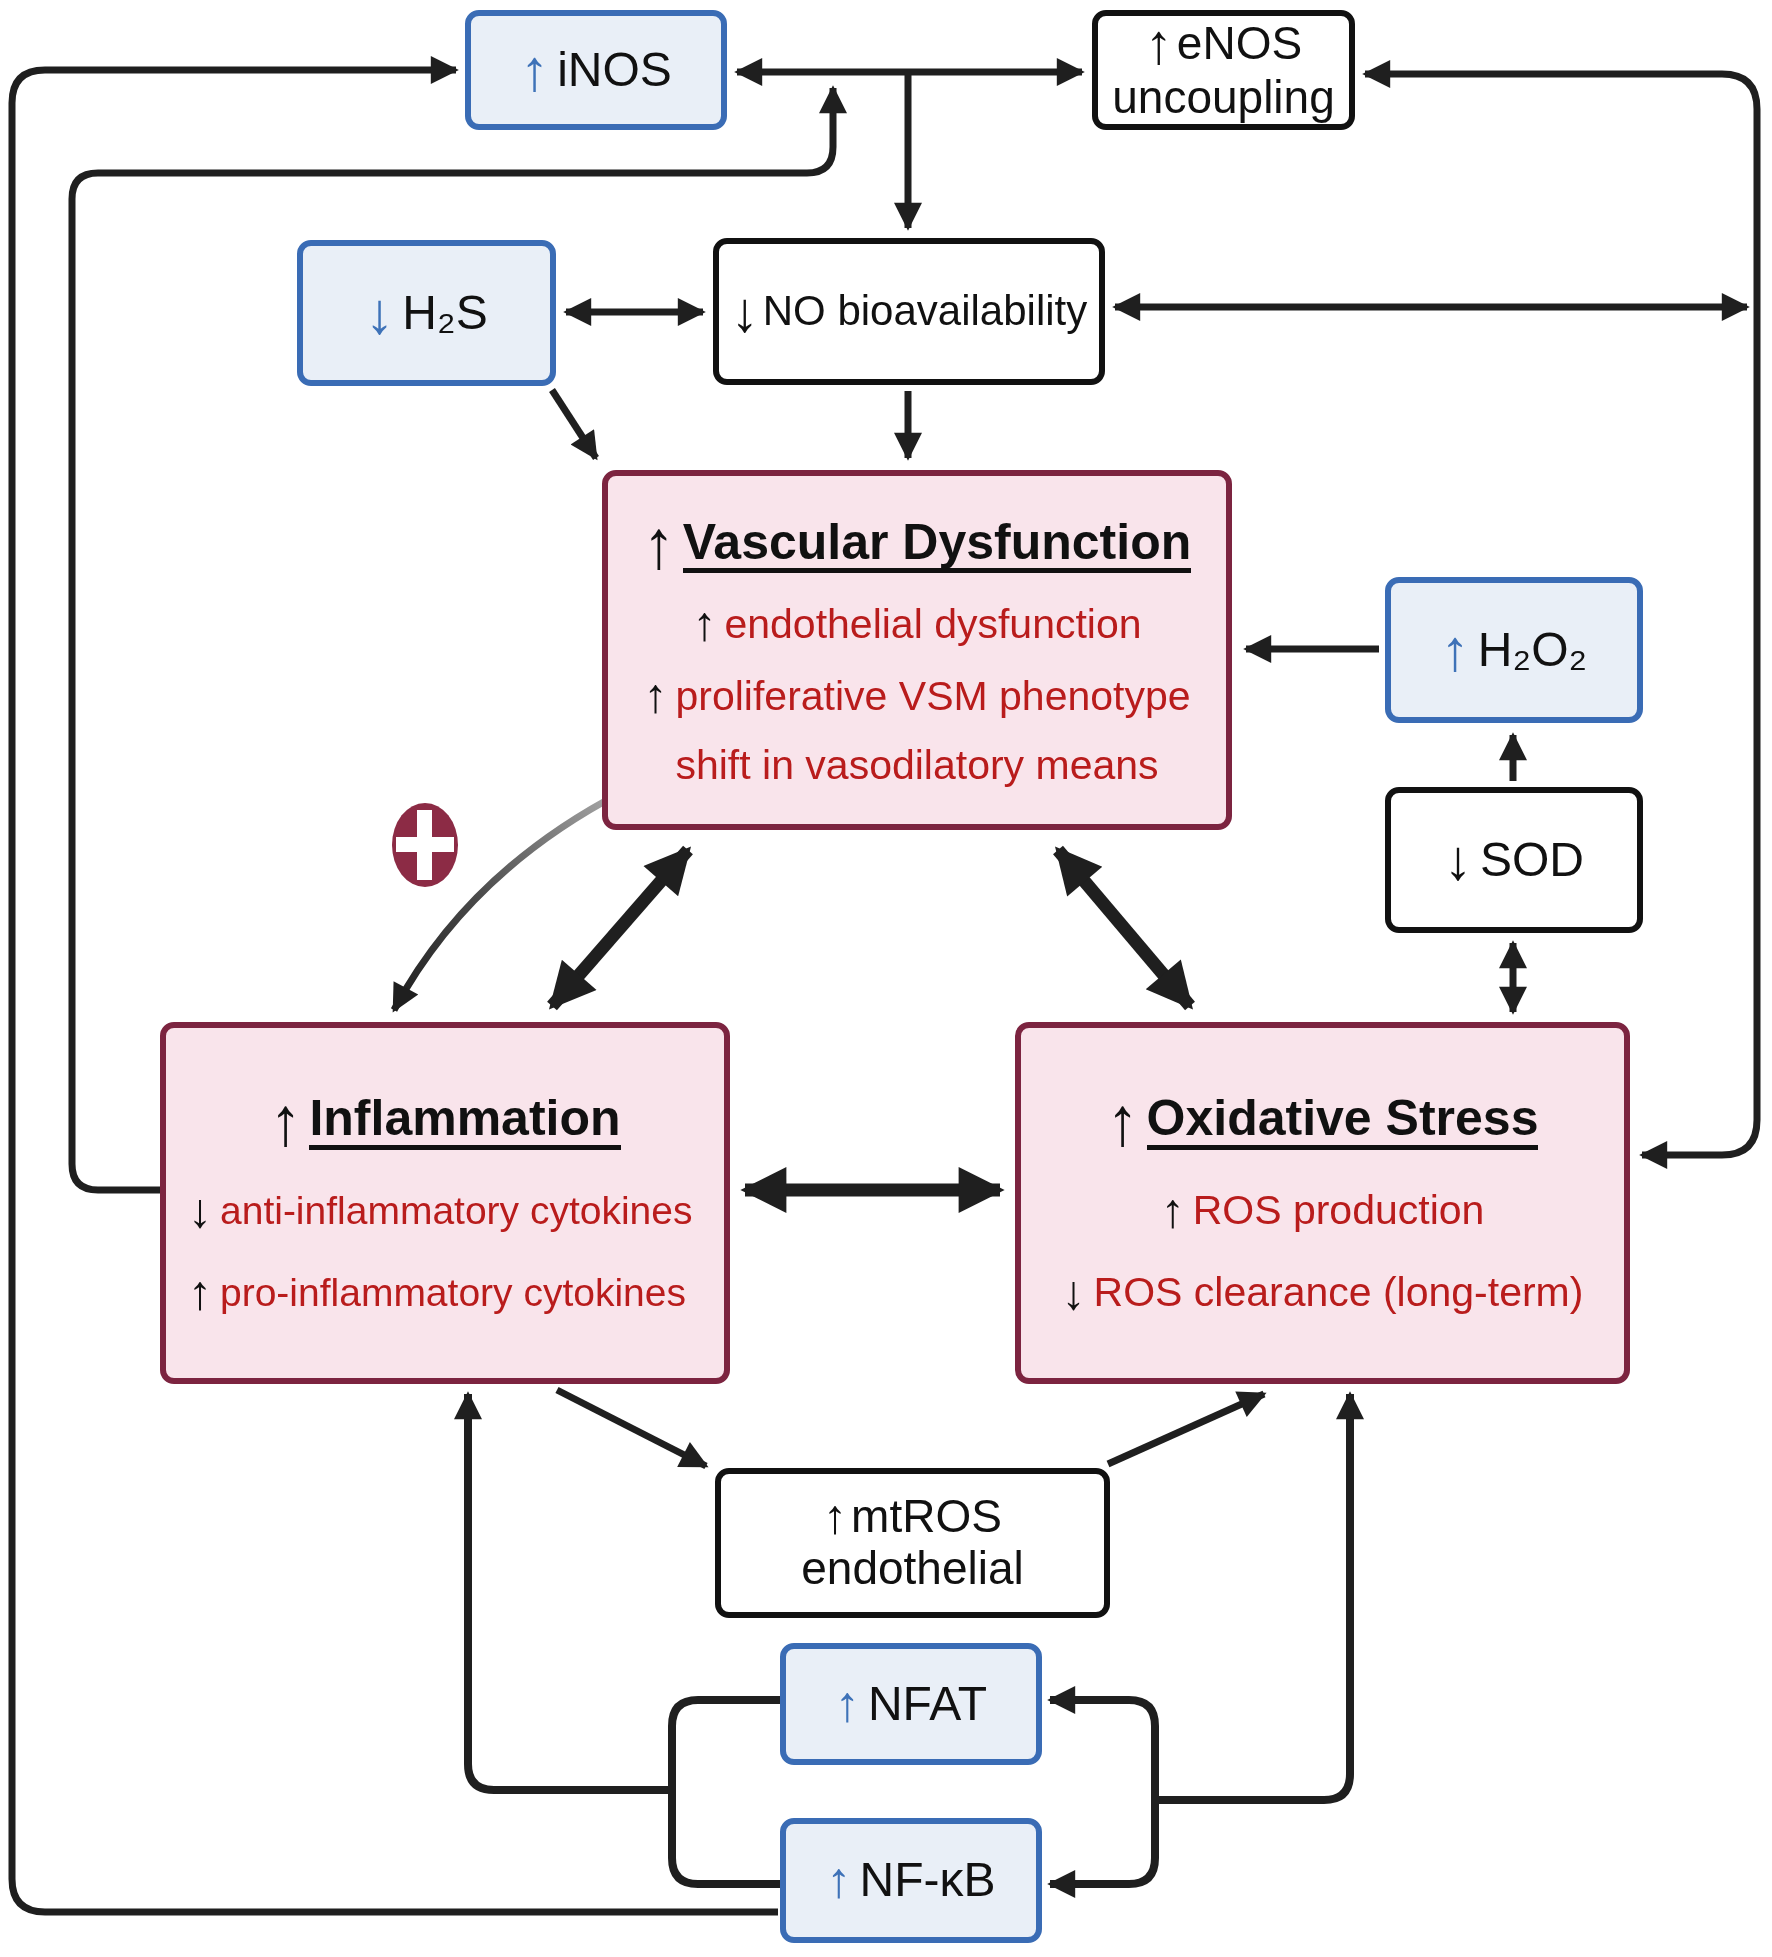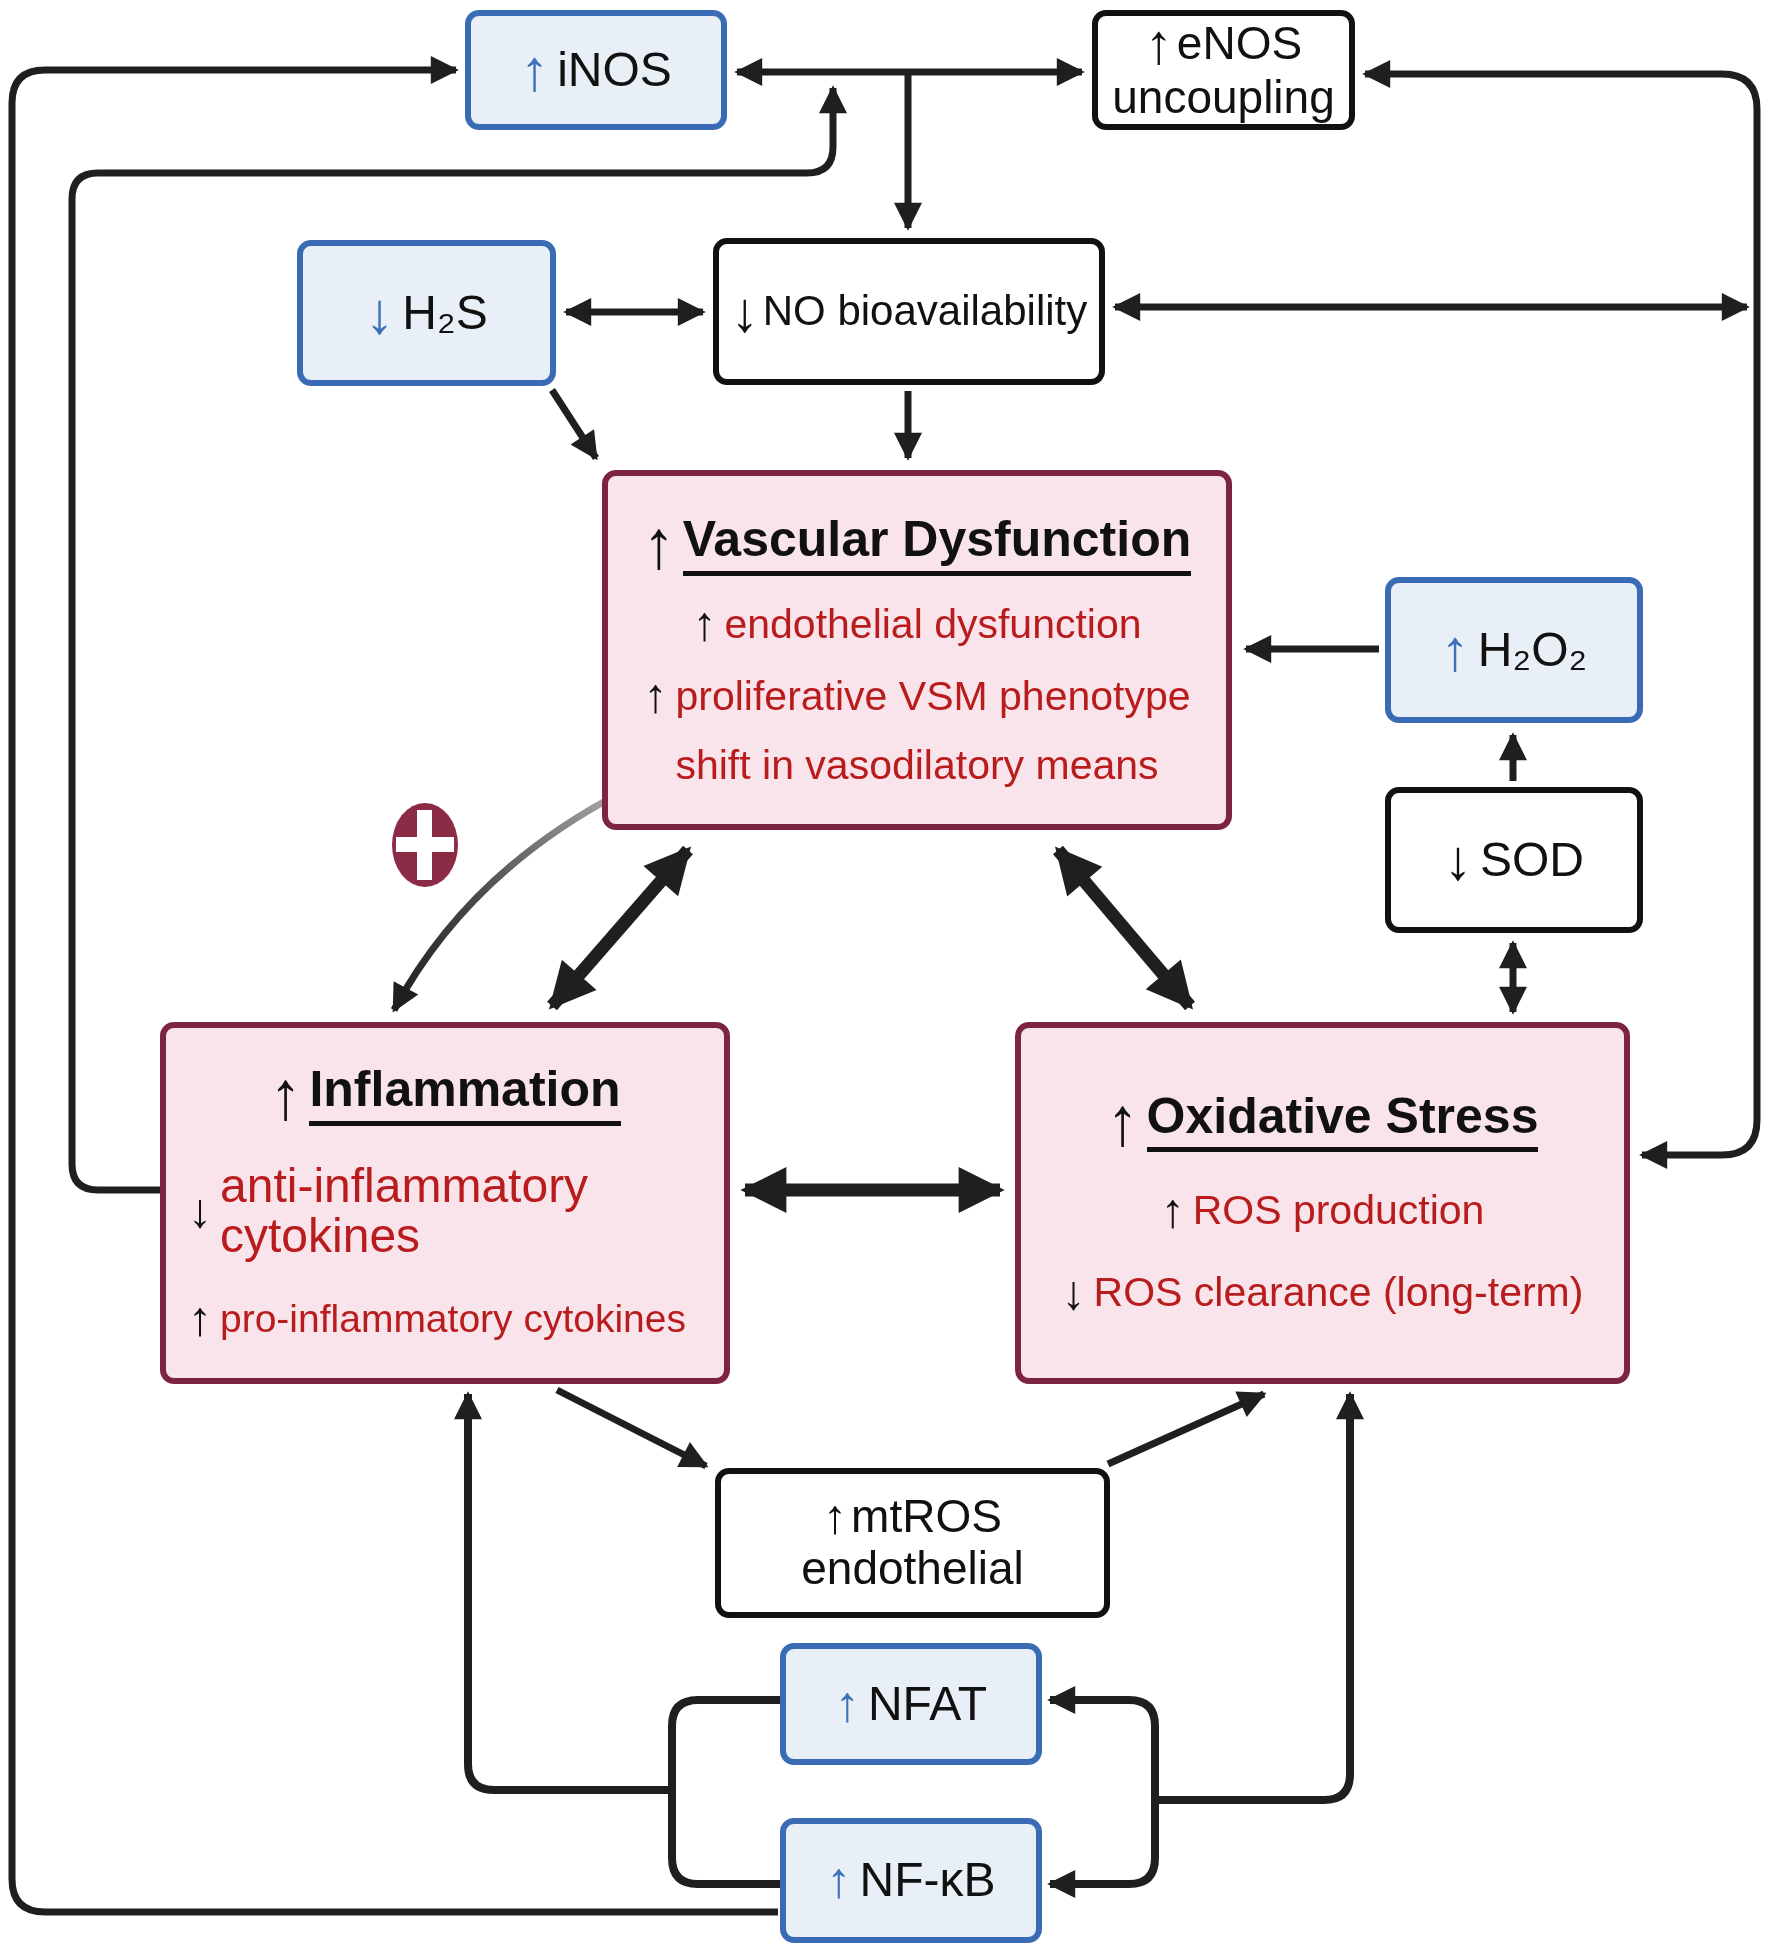--- a/index.html
+++ b/index.html
@@ -17,21 +17,21 @@
   .row.left{justify-content:flex-start;align-self:stretch;padding-left:22px;}
 
   .arr{font-weight:700;line-height:1;display:inline-block;}
   .arr.blue{color:#3E72B8;font-size:58px;}
   .arr.dark{color:#111;font-size:56px;}
   .arr.big{color:#111;font-size:64px;font-weight:900;transform:scaleY(1.08);}
   .arr.item{color:#111;font-size:48px;font-weight:700;}
 
   .lbl{font-size:48px;color:#111;}
   .lbl.two{text-align:right;line-height:1.12;font-size:46px;}
-  .title{font-size:50px;font-weight:700;color:#111;border-bottom:5px solid #111;padding-bottom:5px;}
+  .title{font-size:50px;font-weight:700;color:#111;border-bottom:5px solid #111;}
   .item{font-size:41px;color:#b91c1c;}
   .stack{display:flex;flex-direction:column;align-items:center;gap:26px;width:100%;}
 </style>
 </head>
 <body>
 
 <div class="canvas">
 
   <svg class="wires" viewBox="0 0 1772 1957">
     <defs>
@@ -165,21 +165,21 @@
   </div>
 
   <div class="box pink" style="left:160px;top:1022px;width:570px;height:362px;">
     <div class="stack" style="gap:34px;">
       <div class="row">
         <span class="arr big">↑</span>
         <span class="title">Inflammation</span>
       </div>
       <div class="row left">
         <span class="arr item">↓</span>
-        <span class="item" style="font-size:48px;">anti-inflammatory cytokines</span>
+        <span class="item" style="font-size:39px;">anti-inflammatory cytokines</span>
       </div>
       <div class="row left">
         <span class="arr item">↑</span>
         <span class="item" style="font-size:39px;">pro-inflammatory cytokines</span>
       </div>
     </div>
   </div>
 
   <div class="box pink" style="left:1015px;top:1022px;width:615px;height:362px;">
     <div class="stack" style="gap:34px;">

